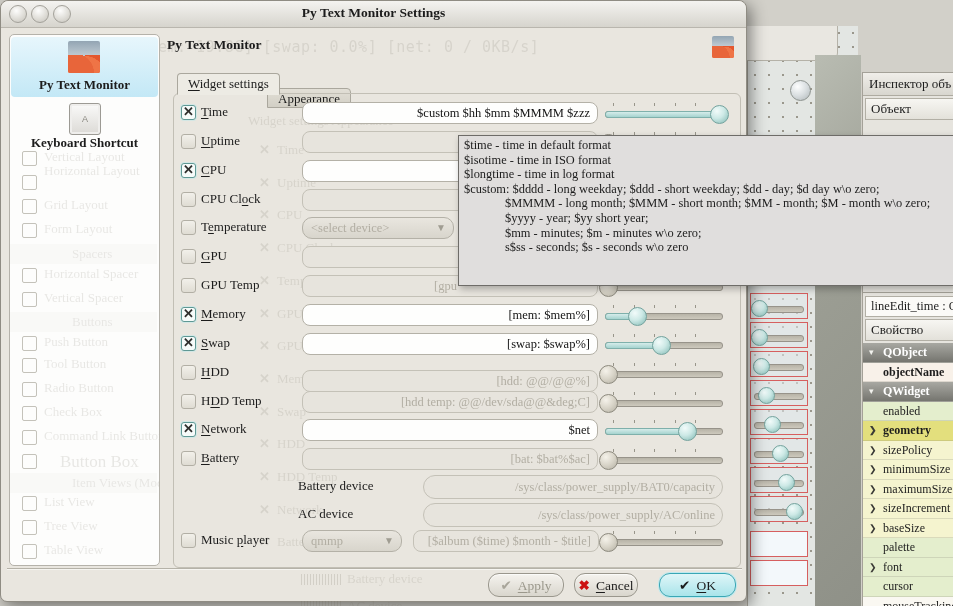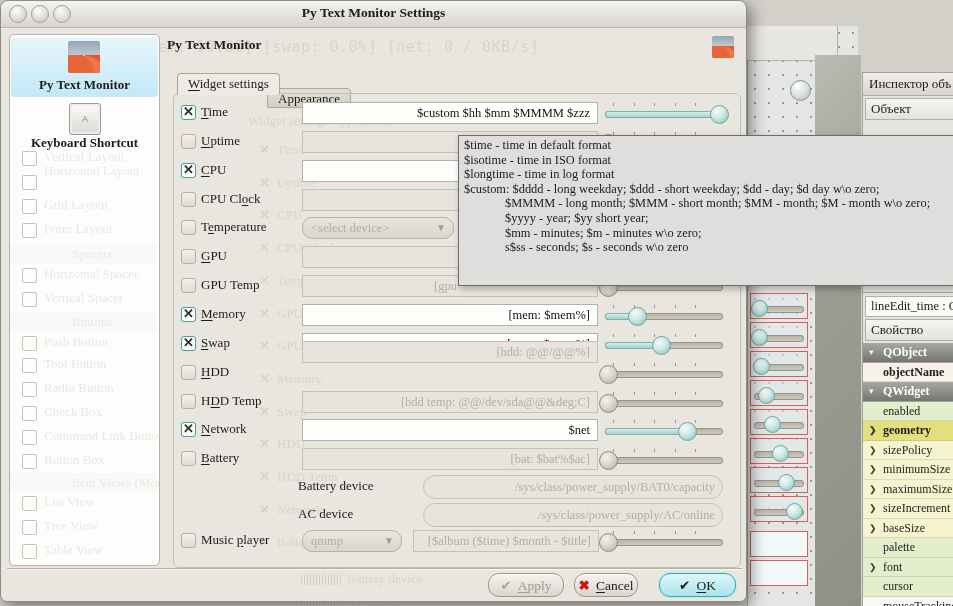--- a/index.html
+++ b/index.html
@@ -72,21 +72,21 @@
   .tab{position:absolute;font-size:13px;padding:2px 10px 3px;border:1px solid #aaa79d;box-sizing:border-box;}
   .tab.active{background:#edebe4;border-bottom:1px solid #edebe4;border-radius:4px 4px 0 0;z-index:2;}
   .tab.inactive{background:linear-gradient(#e2dfd6,#d2cfc5);border-radius:4px 4px 0 0;top:75px;margin-top:12px;}
   .groupbox{position:absolute;left:172px;top:92px;width:566px;height:473px;border:1px solid #c2bfb5;border-radius:6px;}
 
   .checkbox{position:absolute;left:180px;width:15px;height:15px;border-radius:3px;box-sizing:border-box;}
   .checkbox.on{border:1px solid #5f9894;background:#f6fbfa;box-shadow:0 0 0 1px #d3e7e5;}
   .checkbox.on::after{content:"✕";position:absolute;left:0;top:-2px;width:100%;text-align:center;font-size:13px;font-weight:bold;color:#2e2e2c;}
   .checkbox.off{border:1px solid #b2afa5;background:linear-gradient(#f2f0ea,#dfdcd3);}
   .row-label{position:absolute;left:200px;font-size:13px;white-space:nowrap;}
-  .field{position:absolute;height:22px;border-radius:0;box-sizing:border-box;font-size:12.5px;
+  .field{position:absolute;height:22px;border-radius:8px;box-sizing:border-box;font-size:12.5px;
     text-align:right;padding:3px 7px 0 7px;white-space:nowrap;overflow:hidden;}
   .field.en{background:#fefefd;border:1px solid #b4b1a7;color:#141414;}
   .field.dis{background:#e7e4dd;border:1px solid #c4c1b7;color:#b2aea3;}
   .combo{position:absolute;height:22px;border-radius:10px;box-sizing:border-box;font-size:12.5px;
     background:linear-gradient(#e9e6df,#d8d5cc);border:1px solid #b4b1a7;color:#b2aea3;
     padding:3px 20px 0 8px;white-space:nowrap;overflow:hidden;}
   .combo .carr{position:absolute;right:7px;top:4px;font-size:10px;color:#a09d92;}
   .slider{position:absolute;width:118px;height:24px;}
   .slider .ticks{position:absolute;left:8px;right:8px;top:1px;height:3px;
     background:repeating-linear-gradient(90deg,#98958a 0 1px,transparent 1px 20.5px);}
@@ -226,21 +226,21 @@
           <div class="abs ghost" style="left: 34px; top: 299px; font-size: 13px;">Push Button</div>
           <div class="gitem-icon" style="left: 12px; top: 323px;"></div>
           <div class="abs ghost" style="left: 34px; top: 321px; font-size: 13px;">Tool Button</div>
           <div class="gitem-icon" style="left: 12px; top: 347px;"></div>
           <div class="abs ghost" style="left: 34px; top: 345px; font-size: 13px;">Radio Button</div>
           <div class="gitem-icon" style="left: 12px; top: 371px;"></div>
           <div class="abs ghost" style="left: 34px; top: 369px; font-size: 13px;">Check Box</div>
           <div class="gitem-icon" style="left: 12px; top: 395px;"></div>
           <div class="abs ghost" style="left: 34px; top: 393px; font-size: 13px;">Command Link Button</div>
           <div class="gitem-icon" style="left: 12px; top: 419px;"></div>
-          <div class="abs ghost" style="left: 34px; top: 417px; font-size: 13px;">Button Box</div>
+          <div class="abs ghost" style="left: 50px; top: 417px; font-size: 17px;">Button Box</div>
           <div class="abs ghost gcat" style="left: 0px; top: 438px; width: 147px; height: 20px; padding-left: 62px; font-size: 13px; line-height: 20px; box-sizing: border-box;">Item Views (Model-Based</div>
           <div class="gitem-icon" style="left: 12px; top: 461px;"></div>
           <div class="abs ghost" style="left: 34px; top: 459px; font-size: 13px;">List View</div>
           <div class="gitem-icon" style="left: 12px; top: 485px;"></div>
           <div class="abs ghost" style="left: 34px; top: 483px; font-size: 13px;">Tree View</div>
           <div class="gitem-icon" style="left: 12px; top: 509px;"></div>
           <div class="abs ghost" style="left: 34px; top: 507px; font-size: 13px;">Table View</div>
         </div>
     </div>
 
@@ -369,21 +369,21 @@
         <div class="field en" style="left: 301px; top: 331.8px; width: 296px;">[swap: $swap%]</div>
         <div class="slider " style="left: 604px; top: 331.8px;">
           <div class="ticks"></div>
           <div class="groove">
             <div class="fill" style="width: 47%;"></div>
             <div class="knob" style="left: calc(47% - 9px);"></div>
           </div>
         </div>
         <div class="checkbox off" style="top: 363.65px;"></div>
         <div class="row-label" style="top: 362.65px;"><u>H</u>DD</div>
-        <div class="field dis" style="left: 301px; top: 340px; width: 296px;">[hdd: @@/@@%]</div>
+        <div class="field dis" style="left: 301px; top: 369px; width: 296px;">[hdd: @@/@@%]</div>
         <div class="slider off" style="left: 604px; top: 360.65px;">
           <div class="ticks"></div>
           <div class="groove">
             <div class="knob" style="left: calc(2% - 9px);"></div>
           </div>
         </div>
         <div class="checkbox off" style="top: 392.5px;"></div>
         <div class="row-label" style="top: 391.5px;">H<u>D</u>D Temp</div>
         <div class="field dis" style="left: 301px; top: 389.5px; width: 296px;">[hdd temp: @@/dev/sda@@&amp;deg;C]</div>
         <div class="slider off" style="left: 604px; top: 389.5px;">

